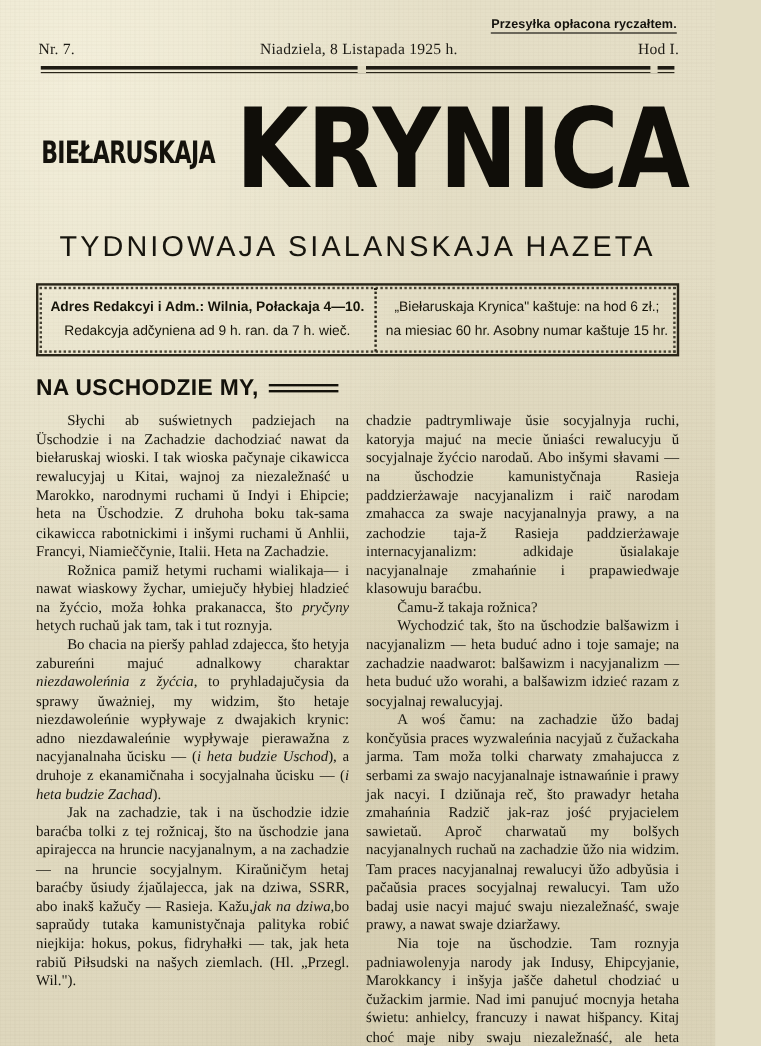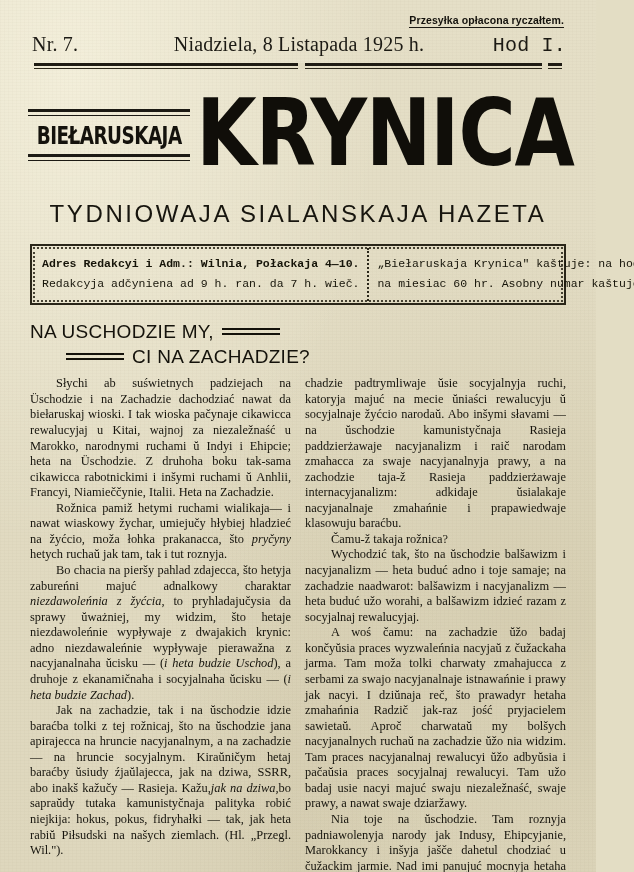--- a/index.html
+++ b/index.html
@@ -62,26 +62,26 @@
     padding-bottom: 1px;
     color: #14120d;
   }
 
   
   .issue-row {
     display: flex;
     align-items: baseline;
     justify-content: space-between;
     padding: 5px 8px 0 10px;
-    font-size: 20px;
+    font-size: 13px;
     letter-spacing: 0.2px;
   }
   .issue-no { min-width: 90px; }
   .issue-date { flex: 1; text-align: center; }
-  .issue-year { min-width: 90px; text-align: right; font-family: Liberation Mono, monospace; }
+  .issue-year { min-width: 90px; text-align: right; }
 
   
   .rule-double {
     margin: 6px 12px 0 12px;
     position: relative;
     height: 7px;
   }
   .rule-double .thick {
     position: absolute; left: 0; right: 0; top: 0;
     height: 2.5px; background: #1f1c14;
@@ -105,21 +105,21 @@
   .masthead {
     display: flex;
     align-items: center;
     justify-content: center;
     margin-top: 16px;
     padding-left: 6px;
     height: 96px;
   }
   .masthead-left {
     display: flex;
-    flex-direction: column;
+    flex-direction: row;
     align-items: stretch;
     width: 190px;
     margin-right: 6px;
     margin-top: 2px;
   }
   .ml-rule {
     height: 3px;
     background: #1c1a14;
     margin: 0;
   }
@@ -169,32 +169,32 @@
     border: 2.5px dotted #2a2619;
     pointer-events: none;
     opacity: 0.85;
   }
   .ib-cell {
     flex: 1;
     padding: 6px 8px 7px 8px;
     text-align: center;
     font-size: 11.5px;
     line-height: 1.75;
-    font-family: Liberation Mono, monospace;
+    font-family: Liberation Sans, sans-serif;
     color: #161409;
   }
   .ib-cell.left { border-right: 2.5px dotted #2a2619; }
   .ib-line { white-space: nowrap; }
   .ib-strong { font-weight: bold; }
 
   
   .headline {
     margin: 14px 10px 0 8px;
     font-family: "Liberation Sans", sans-serif;
-    font-weight: normal;
+    font-weight: bold;
     font-size: 19px;
     letter-spacing: 0.3px;
     color: #14120b;
     width: 280px;
   }
   .hl-line {
     display: flex;
     align-items: center;
     gap: 8px;
     height: 25px;
@@ -290,27 +290,20 @@
     </div>
 
     <div class="headline">
       <div class="hl-line l1">
         <span>NA USCHODZIE MY,</span>
         <span class="hl-rule">
             <i></i>
             <i></i>
           </span>
       </div>
-      <div class="hl-line l2">
-        <span class="hl-rule">
-            <i></i>
-            <i></i>
-          </span>
-        <span>CI NA ZACHADZIE?</span>
-      </div>
     </div>
 
     <div class="columns">
 
       <div class="col left topfix">
         <p>Słychi ab suświetnych padziejach na Üschodzie i na Zachadzie dachodziać nawat da biełaruskaj wioski. I tak wioska pačynaje cikawicca rewalucyjaj u Kitai, wajnoj za niezaležnaść u Marokko, narodnymi ruchami ŭ Indyi i Ehipcie; heta na Üschodzie. Z druhoha boku tak-sama cikawicca rabotnickimi i inšymi ruchami ŭ Anhlii, Francyi, Niamieččynie, Italii. Heta na Zachadzie.</p>
         <p><span>Rožnica pamiž hetymi ruchami wialikaja— i nawat wiaskowy žychar, umiejučy hłybiej hladzieć na žyćcio, moža łohka prakanacca, što </span><i>pryčyny</i><span> hetych ruchaŭ jak tam, tak i tut roznyja.</span></p>
         <p><span>Bo chacia na pieršy pahlad zdajecca, što hetyja zabureńni majuć adnalkowy charaktar </span><i>niezdawoleńnia z žyćcia</i><span>, to pryhladajučysia da sprawy ŭważniej, my widzim, što hetaje niezdawoleńnie wypływaje z dwajakich krynic: adno niezdawaleńnie wypływaje pierawažna z nacyjanalnaha ŭcisku — (</span><i>i heta budzie Uschod</i><span>), a druhoje z ekanamičnaha i socyjalnaha ŭcisku — (</span><i>i heta budzie Zachad</i><span>).</span></p>
         <p><span>Jak na zachadzie, tak i na ŭschodzie idzie baraćba tolki z tej rožnicaj, što na ŭschodzie jana apirajecca na hruncie nacyjanalnym, a na zachadzie — na hruncie socyjalnym. Kiraŭničym hetaj baraćby ŭsiudy źjaŭlajecca, jak na dziwa, SSRR, abo inakš kažučy — Rasieja. Kažu,</span><i>jak na dziwa,</i><span>bo sapraŭdy tutaka kamunistyčnaja palityka robić niejkija: hokus, pokus, fidryhałki — tak, jak heta rabiŭ Piłsudski na našych ziemlach. (Hl. „Przegl. Wil.").</span></p>
       </div>

